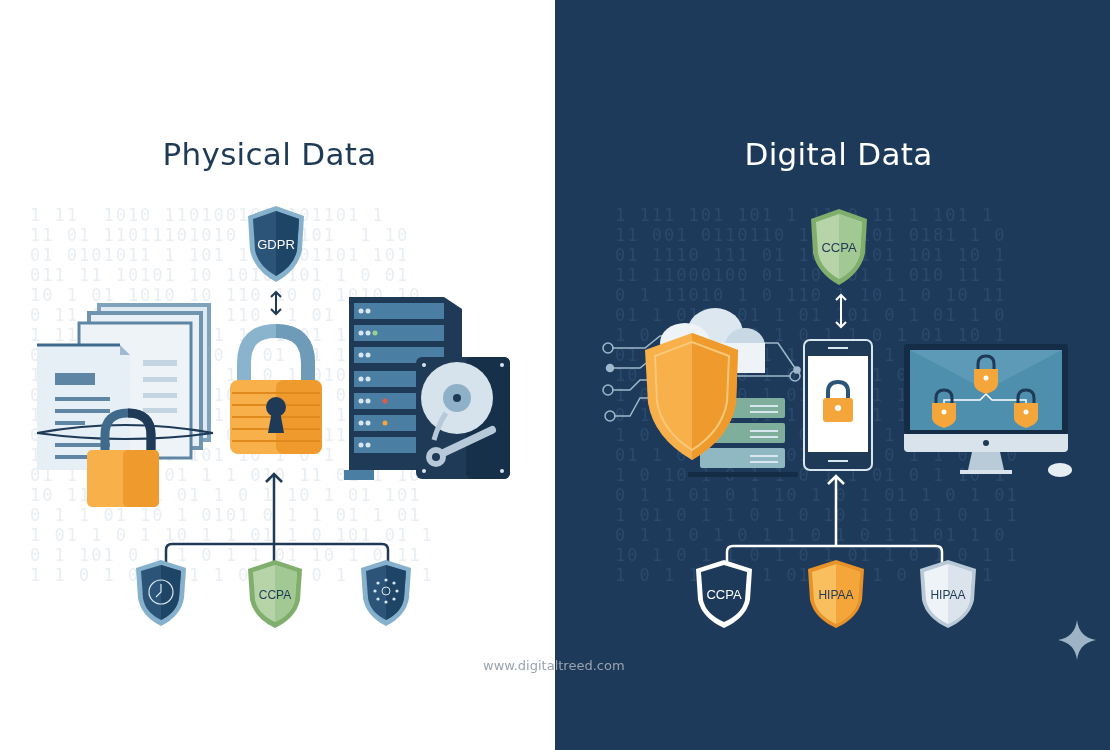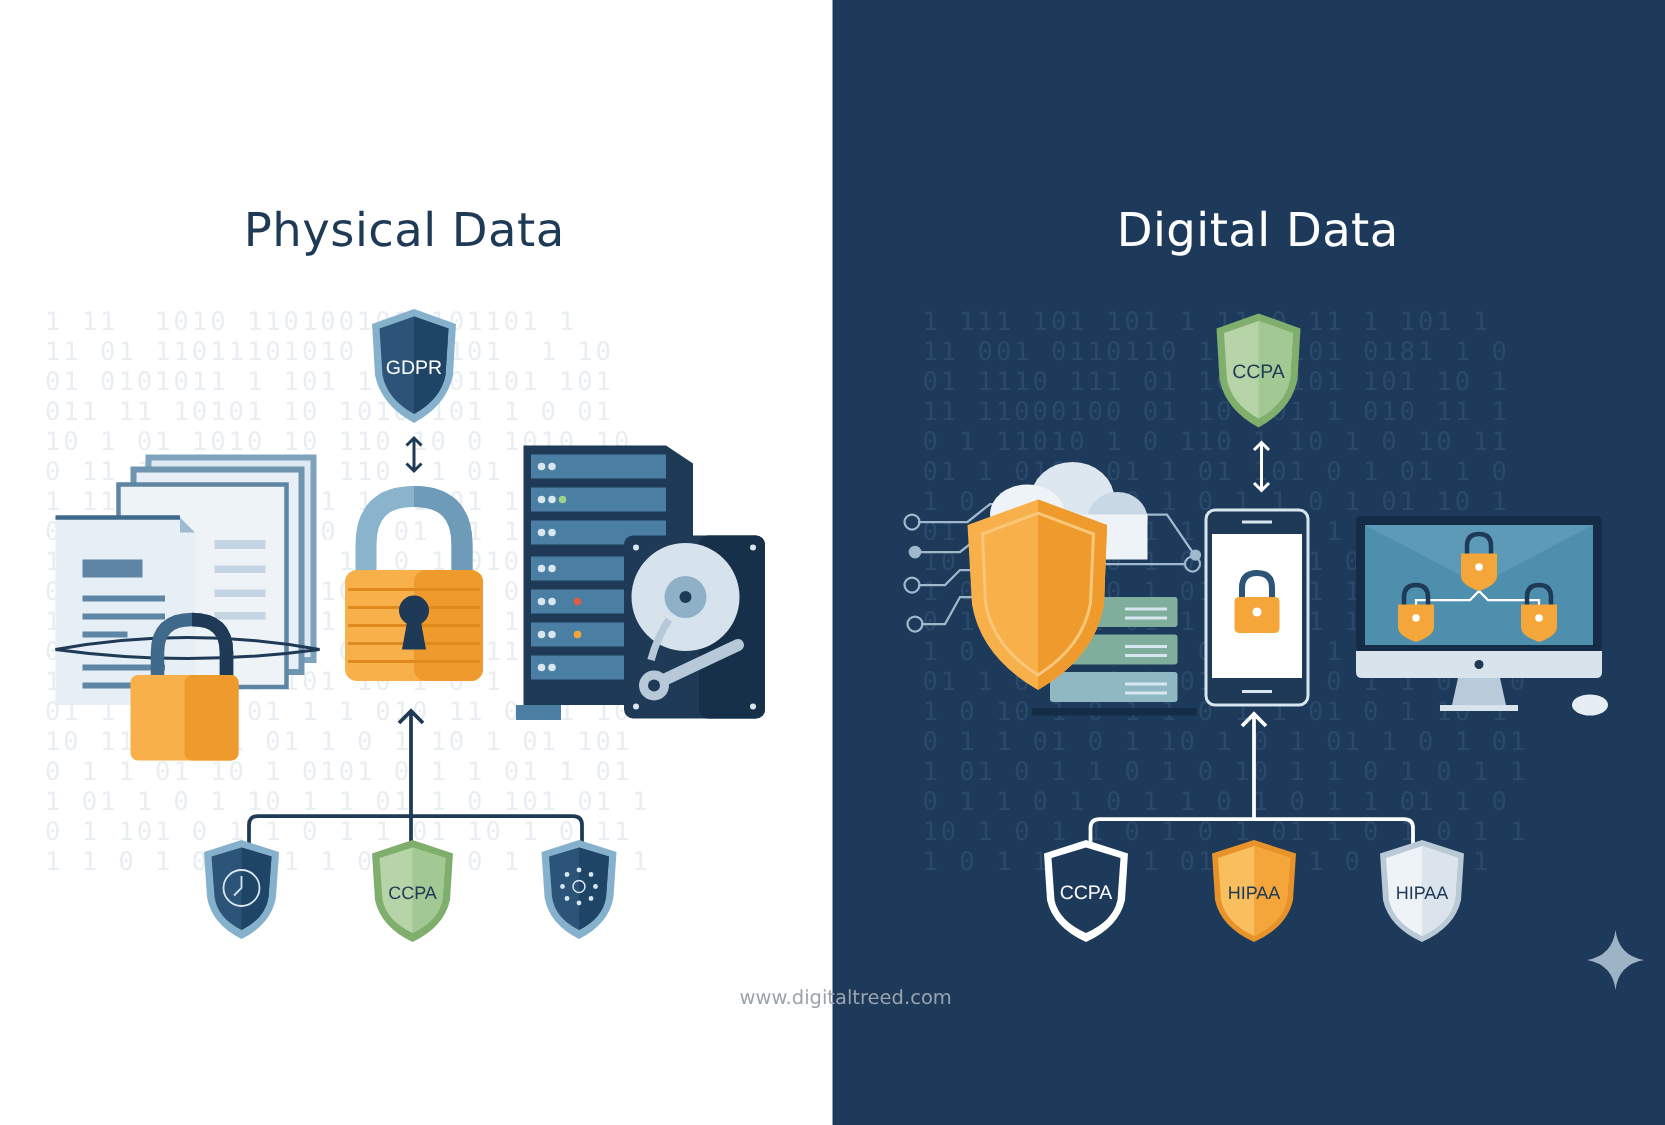--- a/index.html
+++ b/index.html
@@ -7,21 +7,21 @@
   .half{position:absolute;top:0;height:750px}
   .left{left:0;width:555px;background:#ffffff}
   .right{left:555px;width:555px;background:#1d3a5a}
   .title{position:absolute;top:136px;width:100%;text-align:center;font-size:31px;letter-spacing:0.3px}
   .left .title{color:#1f3a56;left:-8px}
   .right .title{color:#ffffff;left:6px}
   .binary{position:absolute;font-family:"DejaVu Sans Mono",monospace;font-size:17px;line-height:20px;white-space:pre;overflow:hidden;letter-spacing:2px}
   .left .binary{left:30px;top:205px;width:470px;height:390px;color:#e9eef3}
   .right .binary{left:60px;top:205px;width:490px;height:390px;color:#2b4a6b}
   svg{position:absolute;overflow:visible}
-  .watermark{position:absolute;top:658px;left:493px;font-size:13px;color:#9aa3ad}
+  .watermark{position:absolute;top:658px;left:483px;font-size:13px;color:#9aa3ad}
   .sparkle{position:absolute;left:1058px;top:620px}
 </style>
 </head>
 <body>
 
 <div class="half left">
   <div class="binary">1 11  1010 1101001010101101 1
 11 01 11011101010 1010101  1 10
 01 0101011 1 101 1011 01101 101
 011 11 10101 10 1010 101 1 0 01

